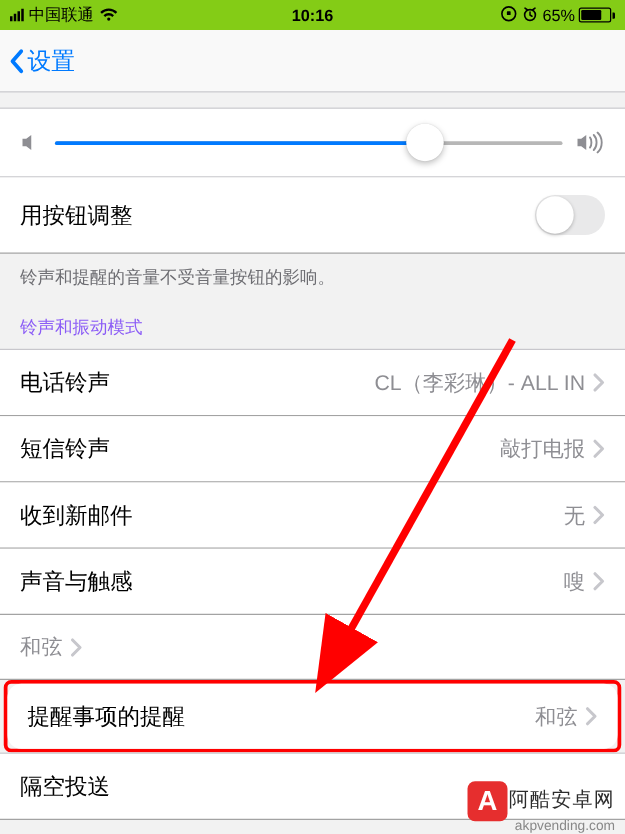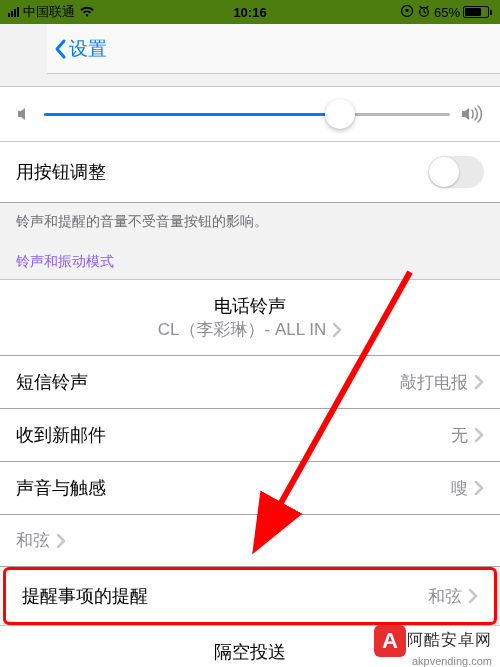--- a/index.html
+++ b/index.html
@@ -6,21 +6,21 @@
     body {
       font-family: -apple-system, "Helvetica Neue", Arial, sans-serif;
       background: #f2f2f2;
       width: 500px;
       height: 667px;
       position: relative;
       overflow: hidden;
     }
     .status-bar {
       height: 24px;
-      background: #4d7c0f;
+      background: #84cc16;
       display: flex;
       align-items: center;
       padding: 0 8px;
       font-size: 13px;
       font-weight: 500;
     }
     .status-left { display: flex; align-items: center; gap: 4px; flex: 1; }
     .status-center { flex: 0; font-weight: 700; }
     .status-right { display: flex; align-items: center; gap: 3px; flex: 1; justify-content: flex-end; }
     .signal-icon { display: inline-flex; align-items: flex-end; gap: 1px; }
@@ -31,21 +31,20 @@
     .battery-fill { position: absolute; left: 1px; top: 1px; bottom: 1px; background: #000; border-radius: 1px; }
     .battery-tip { width: 2px; height: 5px; background: #000; margin-left: 1px; border-radius: 0 1px 1px 0; }
 
     .nav-bar {
       height: 50px;
       background: #f9f9f9;
       border-bottom: 1px solid #c8c7cc;
       display: flex;
       align-items: center;
       position: relative;
-      margin-left: 47px;
     }
     .back-btn {
       display: flex;
       align-items: center;
       color: #007aff;
       font-size: 19px;
       padding-left: 6px;
     }
     .back-chevron svg { display: block; }
     .nav-title {
@@ -91,21 +90,21 @@
     .footer-note {
       font-size: 14px;
       color: #6d6d72;
       padding: 10px 16px 18px 16px;
     }
     .section-header {
       font-size: 14px;
       color: #8b5cf6;
       padding: 4px 16px 8px 16px;
     }
-    .group-top { border-top: 1px solid #c8c7cc; flex-direction: column; }
+    .group-top { border-top: 1px solid #c8c7cc; }
 
     .highlight-box { border: 3px solid #ff0000; border-radius: 6px; margin: 0 3px; }
     .highlight-box .row { border-bottom: none; border-radius: 11px; }
 
     .arrow-overlay { position: absolute; left: 0; top: 0; pointer-events: none; }
 
     .watermark-logo { position: absolute; bottom: 10px; right: 94px; width: 32px; height: 32px; background: #e62e2e; border-radius: 6px; display: flex; align-items: center; justify-content: center; color: #fff; font-weight: 900; font-size: 22px; font-family: Arial; }
     .watermark-text { position: absolute; bottom: 16px; right: 8px; font-size: 16px; color: #2c2c2c; font-weight: 500; letter-spacing: 1px; }
     .watermark-url { position: absolute; bottom: 0px; right: 8px; font-size: 11px; color: #888; }
   </style>

